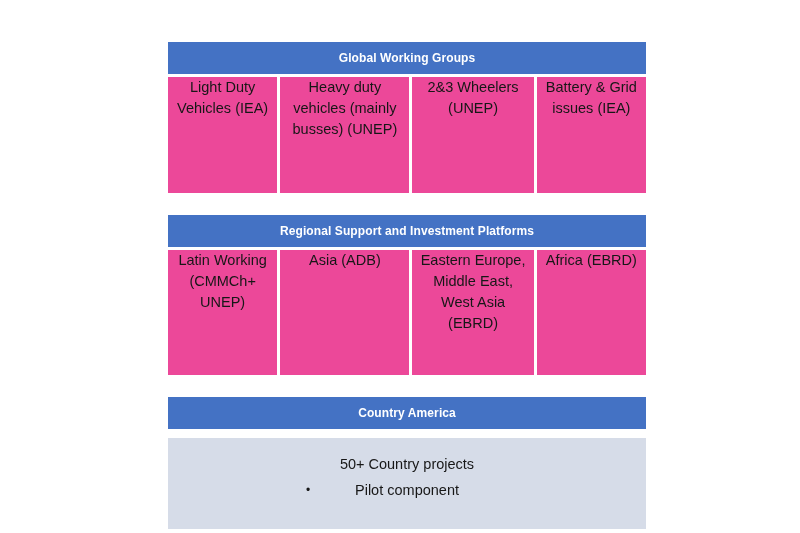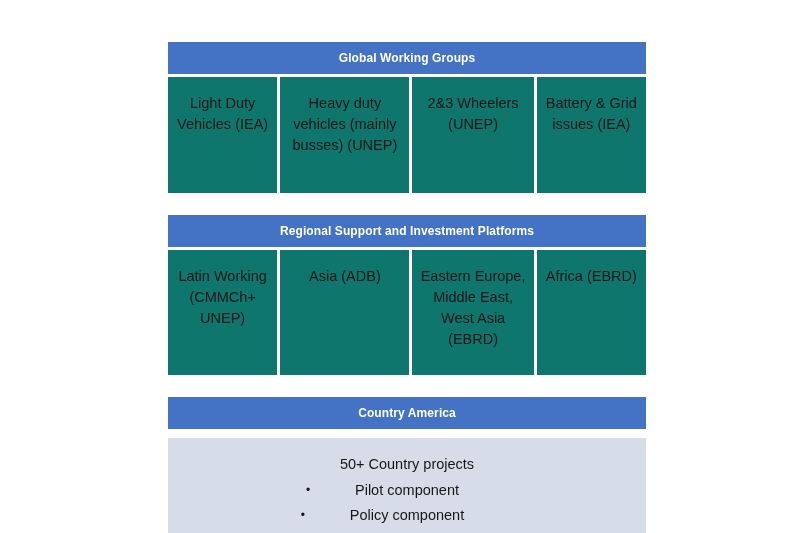--- a/index.html
+++ b/index.html
@@ -28,25 +28,25 @@
     text-align: center;
     line-height: 32px;
     height: 32px;
     letter-spacing: 0.1px;
   }
   .row {
     display: flex;
     margin-top: 3px;
   }
   .cell {
-    background: #0f766e;
+    background: #ec4899;
     color: #171717;
     font-size: 14.5px;
     text-align: center;
-    padding: 16px 4px 12px 4px;
+    padding: 0 4px 12px 4px;
     box-sizing: border-box;
     line-height: 21px;
   }
   .row .cell + .cell {
     margin-left: 3px;
   }
   .gap-band {
     margin-top: 22px;
   }
   .col-1 { width: 110px; }
@@ -114,19 +114,16 @@
     <div class="cell col-4">Africa (EBRD)</div>
   </div>
 
   <div class="band gap-band">Country America</div>
   <div class="country-body">
     <div class="country-title">50+ Country projects</div>
     <ul class="bullets">
       <li>
         <span class="dot">•</span><span class="btxt">Pilot component</span>
       </li>
-      <li>
-        <span class="dot">•</span><span class="btxt">Policy component</span>
-      </li>
     </ul>
   </div>
 
 </div>
 
 </body></html>

